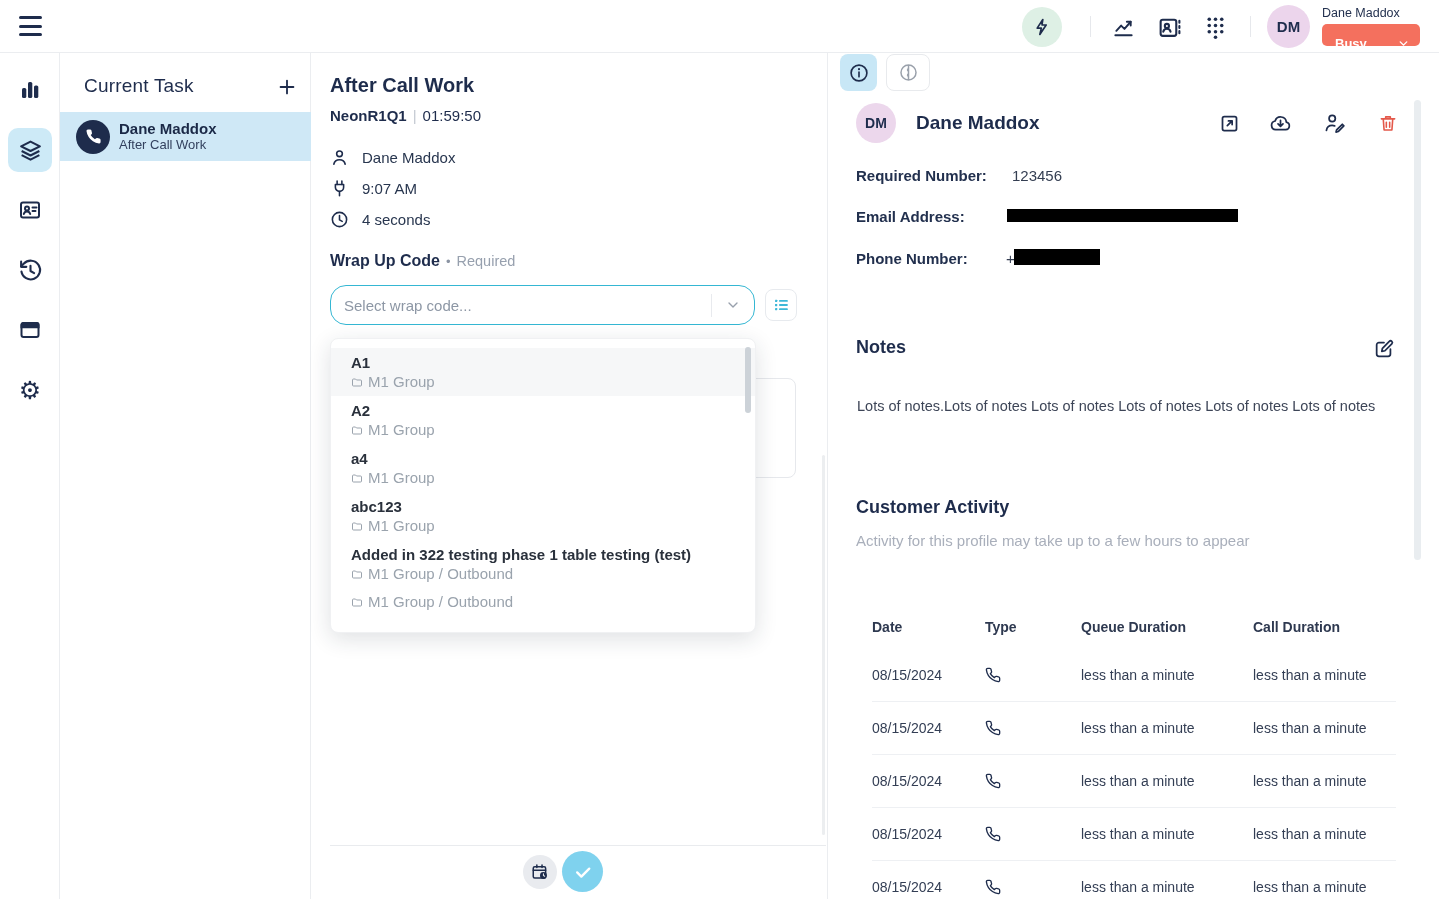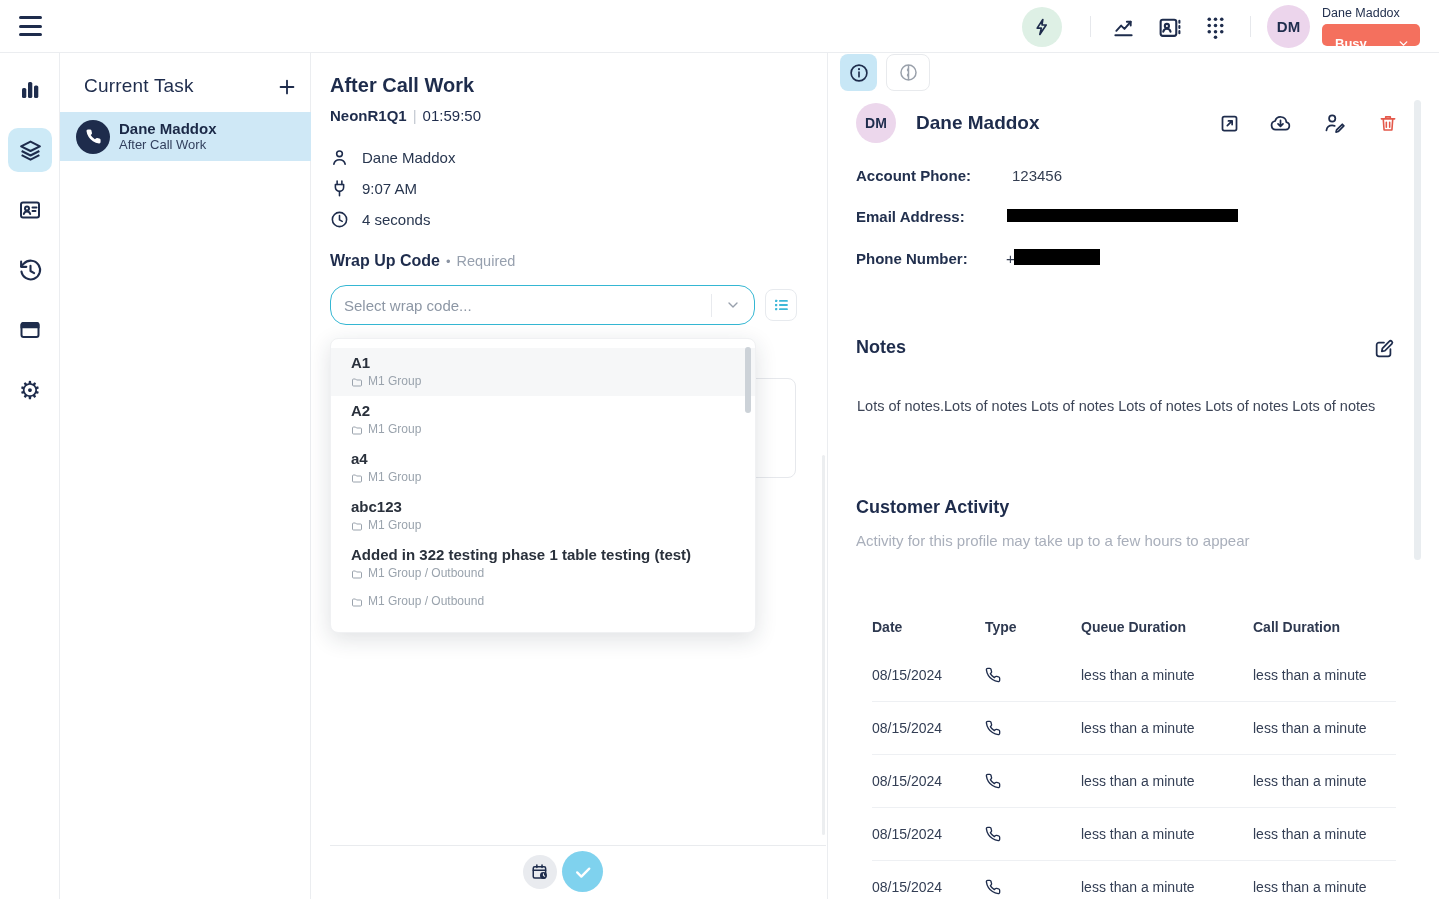--- a/index.html
+++ b/index.html
@@ -48,21 +48,21 @@
   .wrap-select input { border:none; outline:none; flex:1; font-size:15px; padding:0 10px 0 13px; color:#333; font-family:inherit; background:transparent; }
   .wrap-select input::placeholder { color:#8d97a5; }
   .sel-div { width:1px; height:23px; background:#e8eaee; }
   .sel-chev { width:42px; display:flex; align-items:center; justify-content:center; cursor:pointer; }
   .list-btn { position:absolute; left:454px; top:236px; width:32px; height:32px; border:1px solid #e7eaee; border-radius:8px; background:#fff; display:flex; align-items:center; justify-content:center; cursor:pointer; }
   .ghost-box { position:absolute; left:19px; top:325px; width:466px; height:100px; border:1px solid #e6e8ec; border-radius:8px; background:#fff; z-index:1; }
   .dropdown { position:absolute; left:19px; top:285px; width:426px; height:295px; background:#fff; border:1px solid #f0f1f3; border-radius:8px; box-shadow:0 6px 22px rgba(30,40,60,.14); z-index:5; padding-top:9px; overflow:hidden; }
   .opt { height:48px; padding:5px 20px 0 20px; cursor:pointer; }
   .opt.hl { background:#f6f7f8; }
   .opt-title { font-size:15px; font-weight:600; color:#2a313c; line-height:20px; }
-  .opt-group { display:flex; align-items:center; gap:5px; font-size:12px; color:#9aa3ad; line-height:17px; }
+  .opt-group { display:flex; align-items:center; gap:5px; font-size:15px; color:#9aa3ad; line-height:17px; }
   .dd-scroll { position:absolute; right:4px; top:8px; width:6px; height:66px; background:#ccd2d8; border-radius:3px; }
   .mid-scroll { position:absolute; left:511px; top:402px; width:3px; height:380px; background:#eceef0; border-radius:2px; }
   .mid-footer-line { position:absolute; left:19px; top:792px; width:496px; height:1px; background:#e9ebee; }
   .sched-btn { position:absolute; left:212px; top:802px; width:34px; height:34px; border-radius:50%; background:#e9ebef; display:flex; align-items:center; justify-content:center; cursor:pointer; }
   .check-btn { position:absolute; left:251px; top:798px; width:41px; height:41px; border-radius:50%; background:#7fd2ee; display:flex; align-items:center; justify-content:center; cursor:pointer; }
 
   
   .right { position:absolute; left:828px; top:53px; width:611px; height:846px; background:#fff; }
   .tab { position:absolute; top:1px; height:37px; border-radius:8px; display:flex; align-items:center; justify-content:center; cursor:pointer; }
   .tab.t1 { left:12px; width:37px; background:#c8e7f6; }
@@ -442,21 +442,21 @@
       </span>
     </div>
     <div class="pr-act" style="left:547px">
       <span>
         <svg width="20" height="22" viewBox="0 0 24 24" fill="none" stroke="#e4584a" stroke-width="1.9" stroke-linecap="round" stroke-linejoin="round">
             <path d="M4 7h16M9.2 7V4.6h5.6V7M6.3 7l1 13.4h9.4l1-13.4M10 11v6M14 11v6"></path>
           </svg>
       </span>
     </div>
 
-    <div class="fld-label" style="top:114px">Account Phone:</div>
+    <div class="fld-label" style="top:114px">Required Number:</div>
     <div class="fld-value" style="top:114px">123456</div>
 
     <div class="fld-label" style="top:155px">Email Address:</div>
     <div class="redact" style="left:179px;top:156px;width:231px;height:13px"></div>
 
     <div class="fld-label" style="top:197px">Phone Number:</div>
     <div class="fld-value" style="left:178px;top:197px">+</div>
     <div class="redact" style="left:186px;top:196px;width:86px;height:16px"></div>
 
     <div class="sec-title" style="top:284px">Notes</div>

